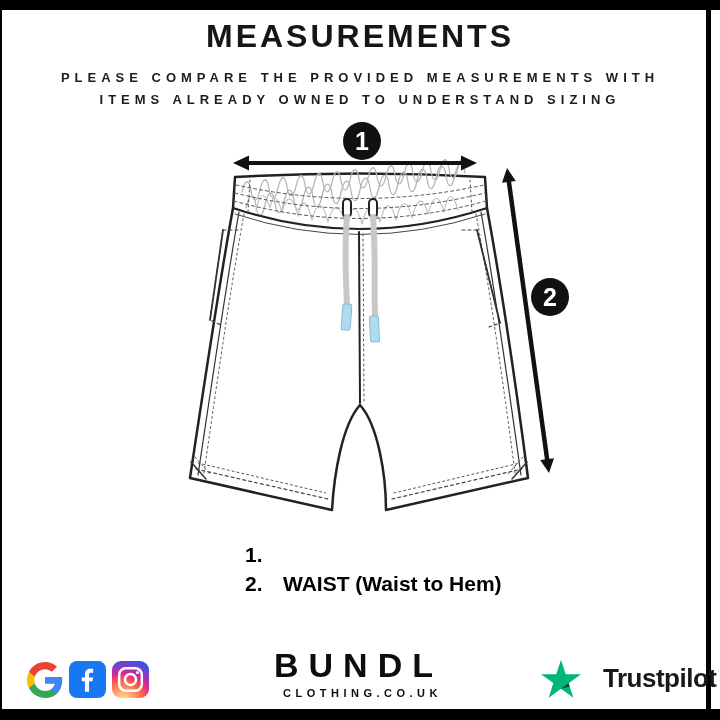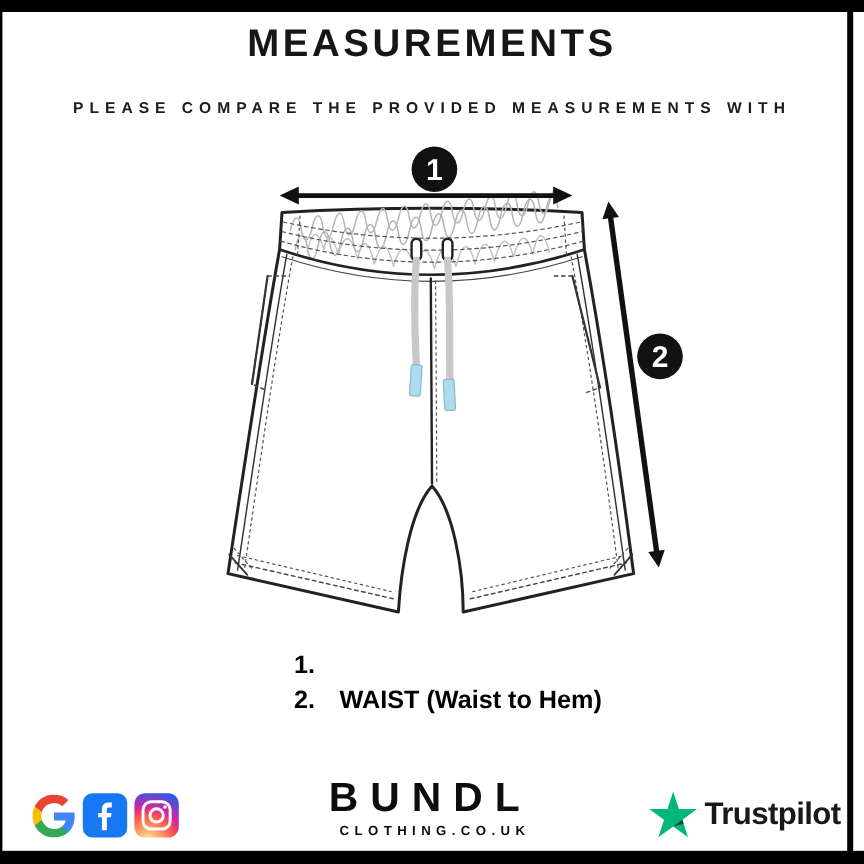--- a/index.html
+++ b/index.html
@@ -8,51 +8,52 @@
     font-family:"Liberation Sans", sans-serif;overflow:hidden;color:#111;
   }
   
   .frame-top{position:absolute;left:0;top:0;width:720px;height:10px;background:#000;}
   .frame-bottom{position:absolute;left:0;top:709px;width:720px;height:11px;background:#000;}
   .frame-left{position:absolute;left:0;top:0;width:2px;height:720px;background:#000;}
   .frame-right{position:absolute;left:706px;top:0;width:5px;height:720px;background:#000;}
   
   .header{position:absolute;left:0;top:18px;width:720px;text-align:center;}
   .title{font-size:32px;font-weight:bold;letter-spacing:3px;color:#161616;}
-  .subtitle{margin-top:24px;font-size:13px;font-weight:bold;letter-spacing:5px;line-height:22px;color:#1c1c1c;}
+  .subtitle{margin-top:12px;font-size:13px;font-weight:bold;letter-spacing:5px;line-height:22px;color:#1c1c1c;}
   
   .diagram{position:absolute;left:160px;top:120px;width:420px;height:400px;}
   
   .legend{position:absolute;left:245px;top:540px;}
   .legend-row{display:flex;font-size:21px;font-weight:bold;line-height:29px;color:#000;}
   .legend-num{width:38px;}
   
   .social{position:absolute;left:27px;top:661px;display:flex;gap:6px;align-items:center;}
   .fb-badge{width:37px;height:37px;border-radius:8px;background:#1877F2;display:flex;align-items:center;justify-content:center;}
   .ig-badge{width:37px;height:37px;border-radius:9px;
     background:radial-gradient(circle at 30% 110%, #fdf497 0%, #fd5949 45%, #d6249f 60%, #285AEB 90%);
     display:flex;align-items:center;justify-content:center;}
   .brand{position:absolute;left:0;right:13px;top:646px;text-align:center;}
   .brand-name{font-size:34px;font-weight:bold;letter-spacing:10px;padding-left:10px;color:#0d0d0d;}
   .brand-domain{margin-top:2px;font-size:11px;font-weight:bold;letter-spacing:4.5px;padding-left:18px;color:#0d0d0d;}
   .trustpilot{position:absolute;left:541px;top:659px;display:flex;align-items:center;gap:6px;}
-  .trustpilot-label{font-size:26px;font-weight:bold;letter-spacing:-0.5px;color:#191919;}
+  .trustpilot-label{font-size:26px;font-weight:bold;letter-spacing:-0.5px;color:#191919;margin-left:16px;}
 </style>
 </head>
 <body>
 
 <div class="frame-top"></div>
 <div class="frame-bottom"></div>
 <div class="frame-left"></div>
 <div class="frame-right"></div>
 
 <div class="header">
   <div class="title">MEASUREMENTS</div>
   <div class="subtitle">
     <div>PLEASE COMPARE THE PROVIDED MEASUREMENTS WITH</div>
+    <div>ITEMS ALREADY OWNED TO UNDERSTAND SIZING</div>
   </div>
 </div>
 
 <svg class="diagram" viewBox="0 0 420 400">
 
   <g stroke-linejoin="round" stroke-linecap="round">
     <path d="M75,57 Q200,50 325,57 L327,88 C341,165 356,265 368,358 L226,390 C226,355 218,305 200,285 C182,305 174,355 172,390 L30,358 C44,265 59,165 73,88 Z" fill="#ffffff" stroke="#222" stroke-width="2.5"></path>
 
     <g fill="none">
       <path d="M82,72 c3,-13 7,-14 9,-1 c2,12 6,12 9,-1 c3,-13 7,-14 9,-1 c2,12 6,12 9,-1 c3,-13 7,-14 9,-1 c2,12 6,12 9,-1 c3,-13 7,-14 9,-1 c2,12 6,12 9,-1 c3,-13 7,-14 9,-1 c2,12 6,12 9,-1 c3,-13 7,-14 9,-1 c2,12 6,12 9,-1 c3,-13 7,-14 9,-1 c2,12 6,12 9,-1 c3,-13 7,-14 9,-1 c2,12 6,12 9,-1 c3,-13 7,-14 9,-1 c2,12 6,12 9,-1 c3,-13 7,-14 9,-1 c2,12 6,12 9,-1 c3,-13 7,-14 9,-1 c2,12 6,12 9,-1 c3,-13 7,-14 9,-1 c2,12 6,12 9,-1 c3,-13 7,-14 9,-1" stroke="#b8b8b8" stroke-width="1.3"></path>

